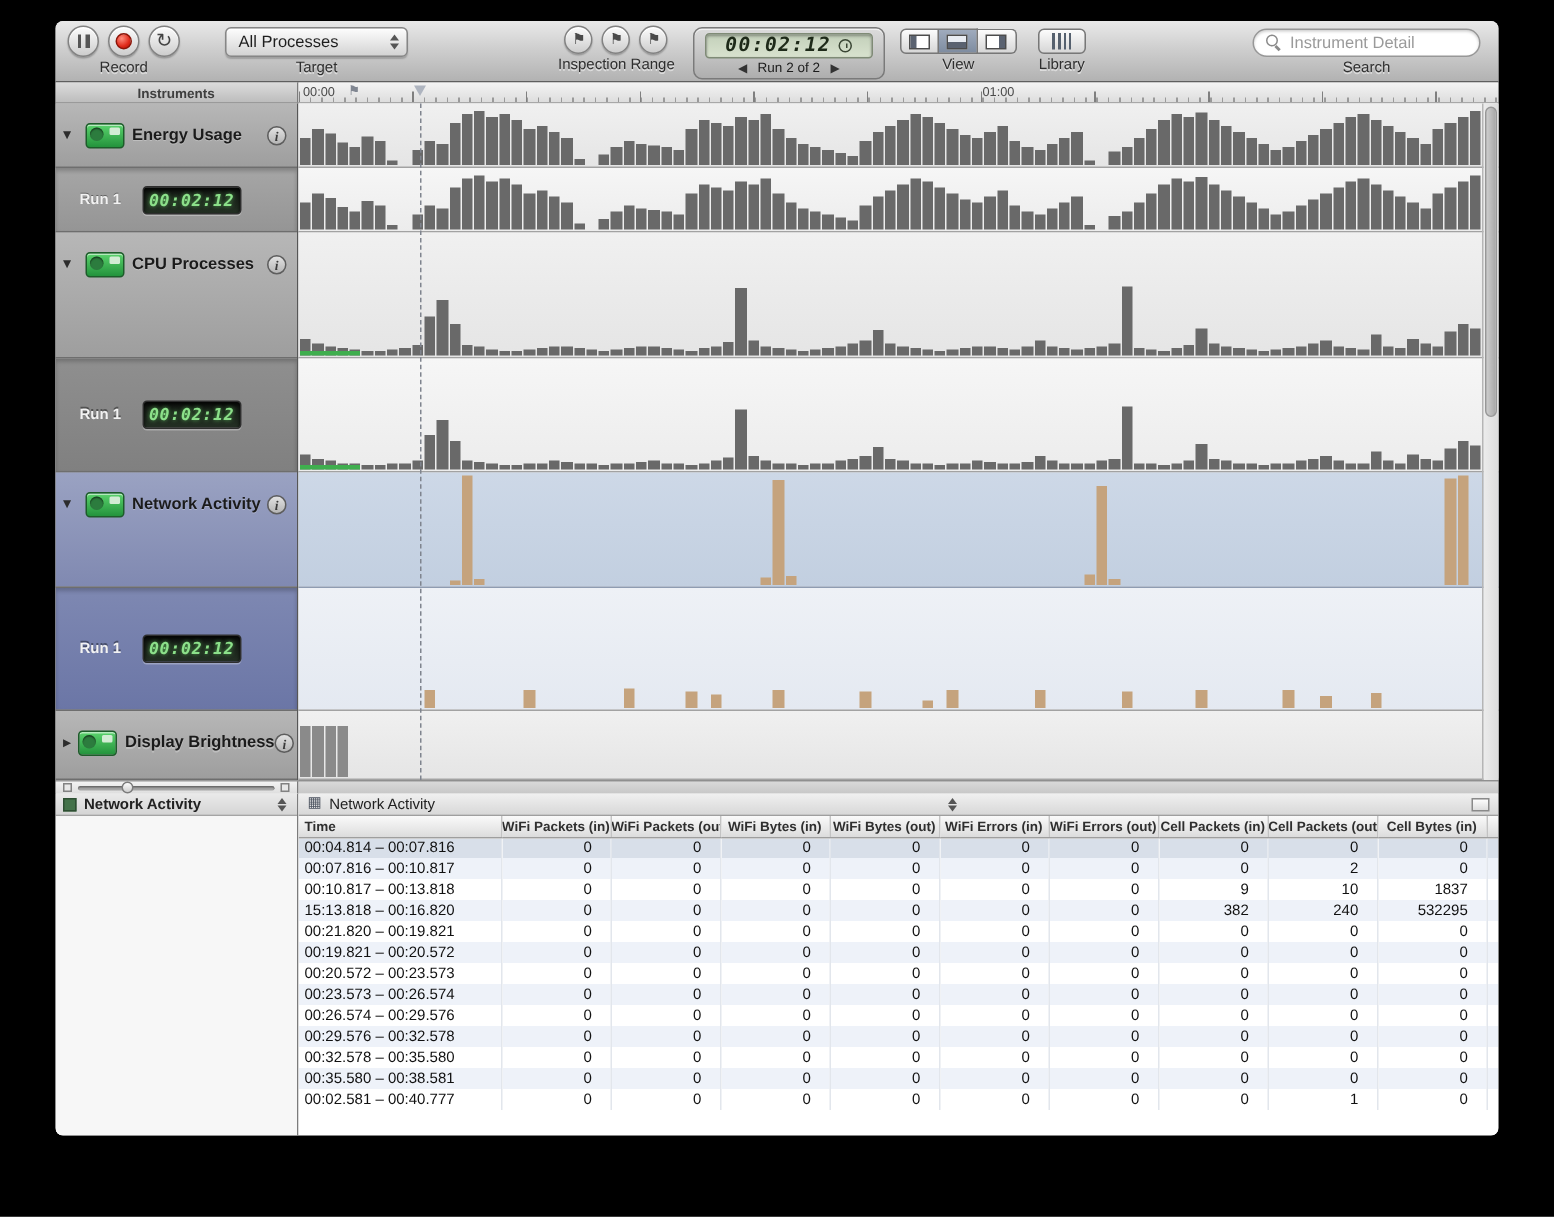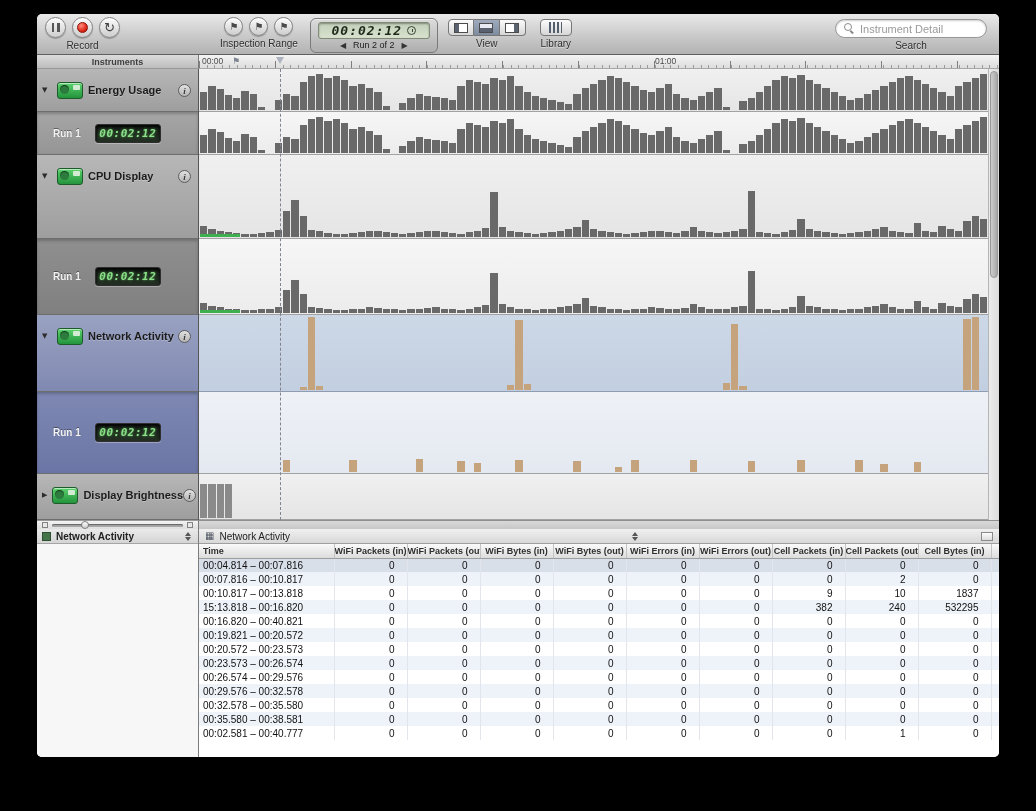--- a/index.html
+++ b/index.html
@@ -202,20 +202,30 @@
           <button class="round-btn">
               <span class="icon-record"></span>
             </button>
           <button class="round-btn">
               <span class="icon-loop">↻</span>
             </button>
         </div>
         <div class="tb-label">Record</div>
       </div>
 
+      <div class="tb-group group-target">
+        <div class="popup">
+          <span>All Processes</span>
+          <span class="popup-arrows">
+              <i class="up"></i>
+              <i class="down"></i>
+            </span>
+        </div>
+        <div class="tb-label">Target</div>
+      </div>
 
       <div class="tb-group group-inspection">
         <div class="btn-row">
           <button class="round-btn small">
               <span class="icon-flag">⚑</span>
             </button>
           <button class="round-btn small">
               <span class="icon-flag">⚑</span>
             </button>
           <button class="round-btn small">
@@ -291,21 +301,21 @@
       </div>
       <div class="run-cell h-energy-run">
         <span class="run-label">Run 1</span>
         <span class="lcd-dark">
             <span>00:02:12</span>
           </span>
       </div>
       <div class="track-cell h-cpu">
         <span class="disclosure">▼</span>
         <span class="inst-icon"></span>
-        <span class="track-name">CPU Display</span>
+        <span class="track-name">CPU Processes</span>
         <span class="info-btn">i</span>
       </div>
       <div class="run-cell dark h-cpu-run">
         <span class="run-label">Run 1</span>
         <span class="lcd-dark">
             <span>00:02:12</span>
           </span>
       </div>
       <div class="track-cell sel h-net">
         <span class="disclosure">▼</span>
@@ -1126,21 +1136,21 @@
                 <td>0</td>
                 <td>0</td>
                 <td>0</td>
                 <td>0</td>
                 <td>382</td>
                 <td>240</td>
                 <td>532295</td>
                 <td></td>
               </tr>
               <tr>
-                <td class="col-time">00:16.820 – 00:40.821</td>
+                <td class="col-time">00:21.820 – 00:19.821</td>
                 <td>0</td>
                 <td>0</td>
                 <td>0</td>
                 <td>0</td>
                 <td>0</td>
                 <td>0</td>
                 <td>0</td>
                 <td>0</td>
                 <td>0</td>
                 <td></td>

